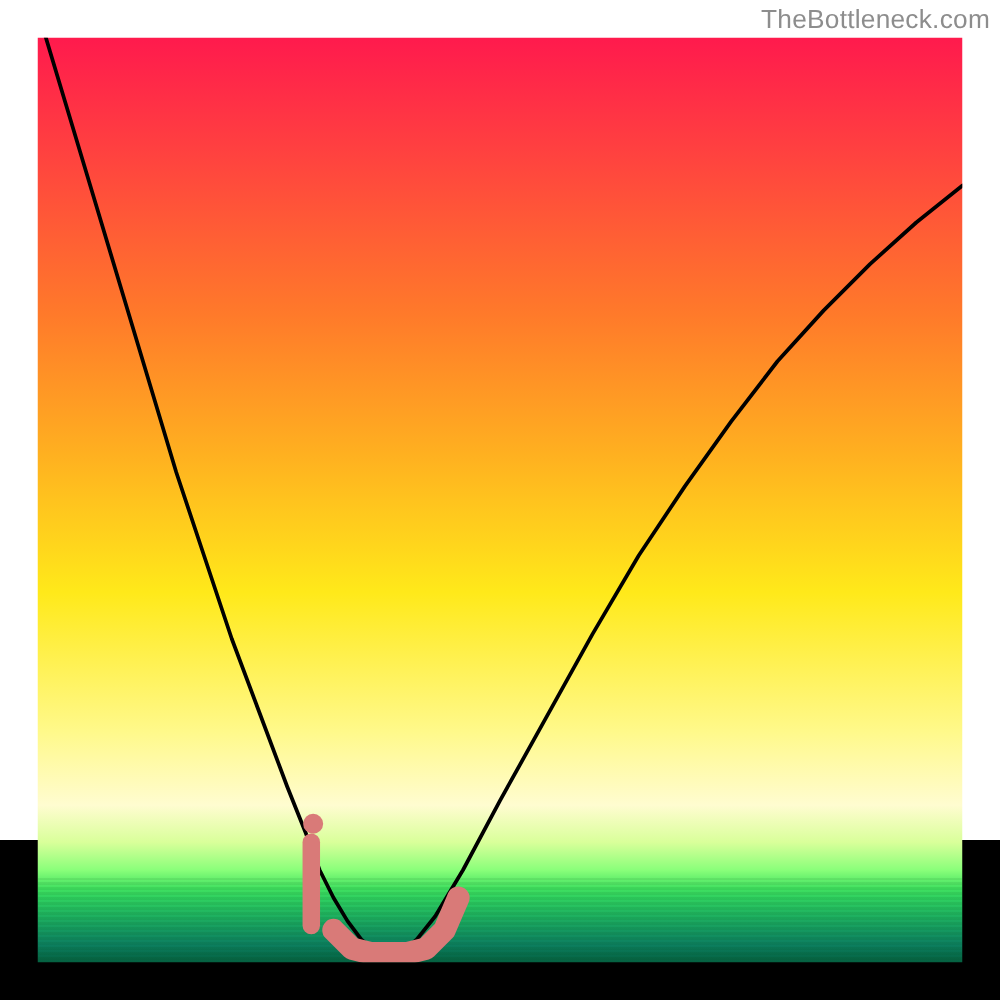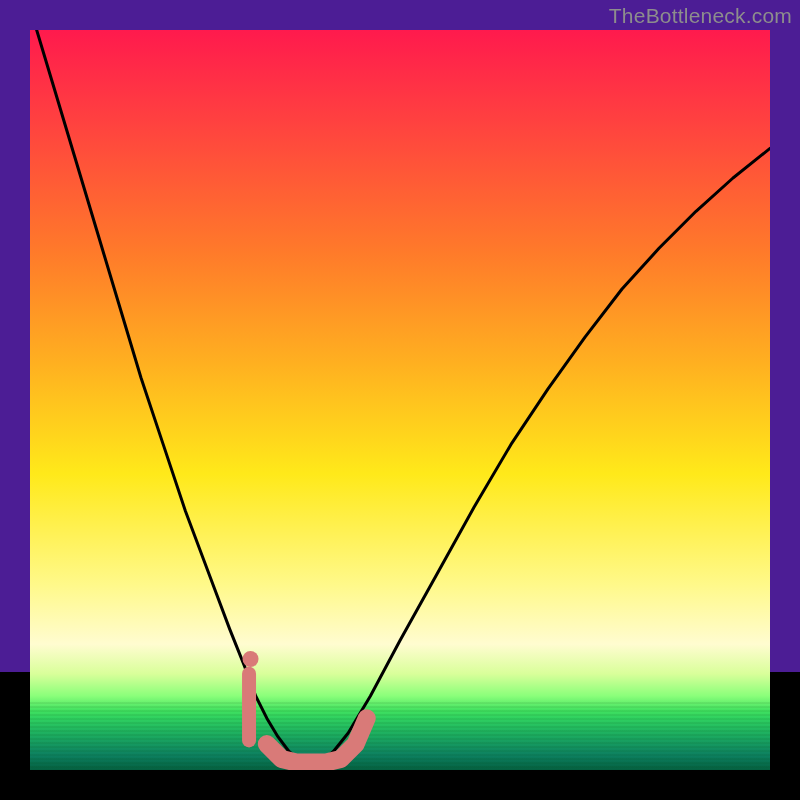--- a/index.html
+++ b/index.html
@@ -10,21 +10,21 @@
     background: #000;
     overflow: hidden;
     font-family: Arial, Helvetica, sans-serif;
   }
   .frame {
     position: absolute;
     top: 0;
     left: 0;
     width: 800px;
     height: 672px;
-    background: #4c1d95;
+    background: #ffffff;
   }
   .plot-area {
     position: absolute;
     top: 30px;
     left: 30px;
     width: 740px;
     height: 740px;
     overflow: hidden;
   }
   .gradient {

